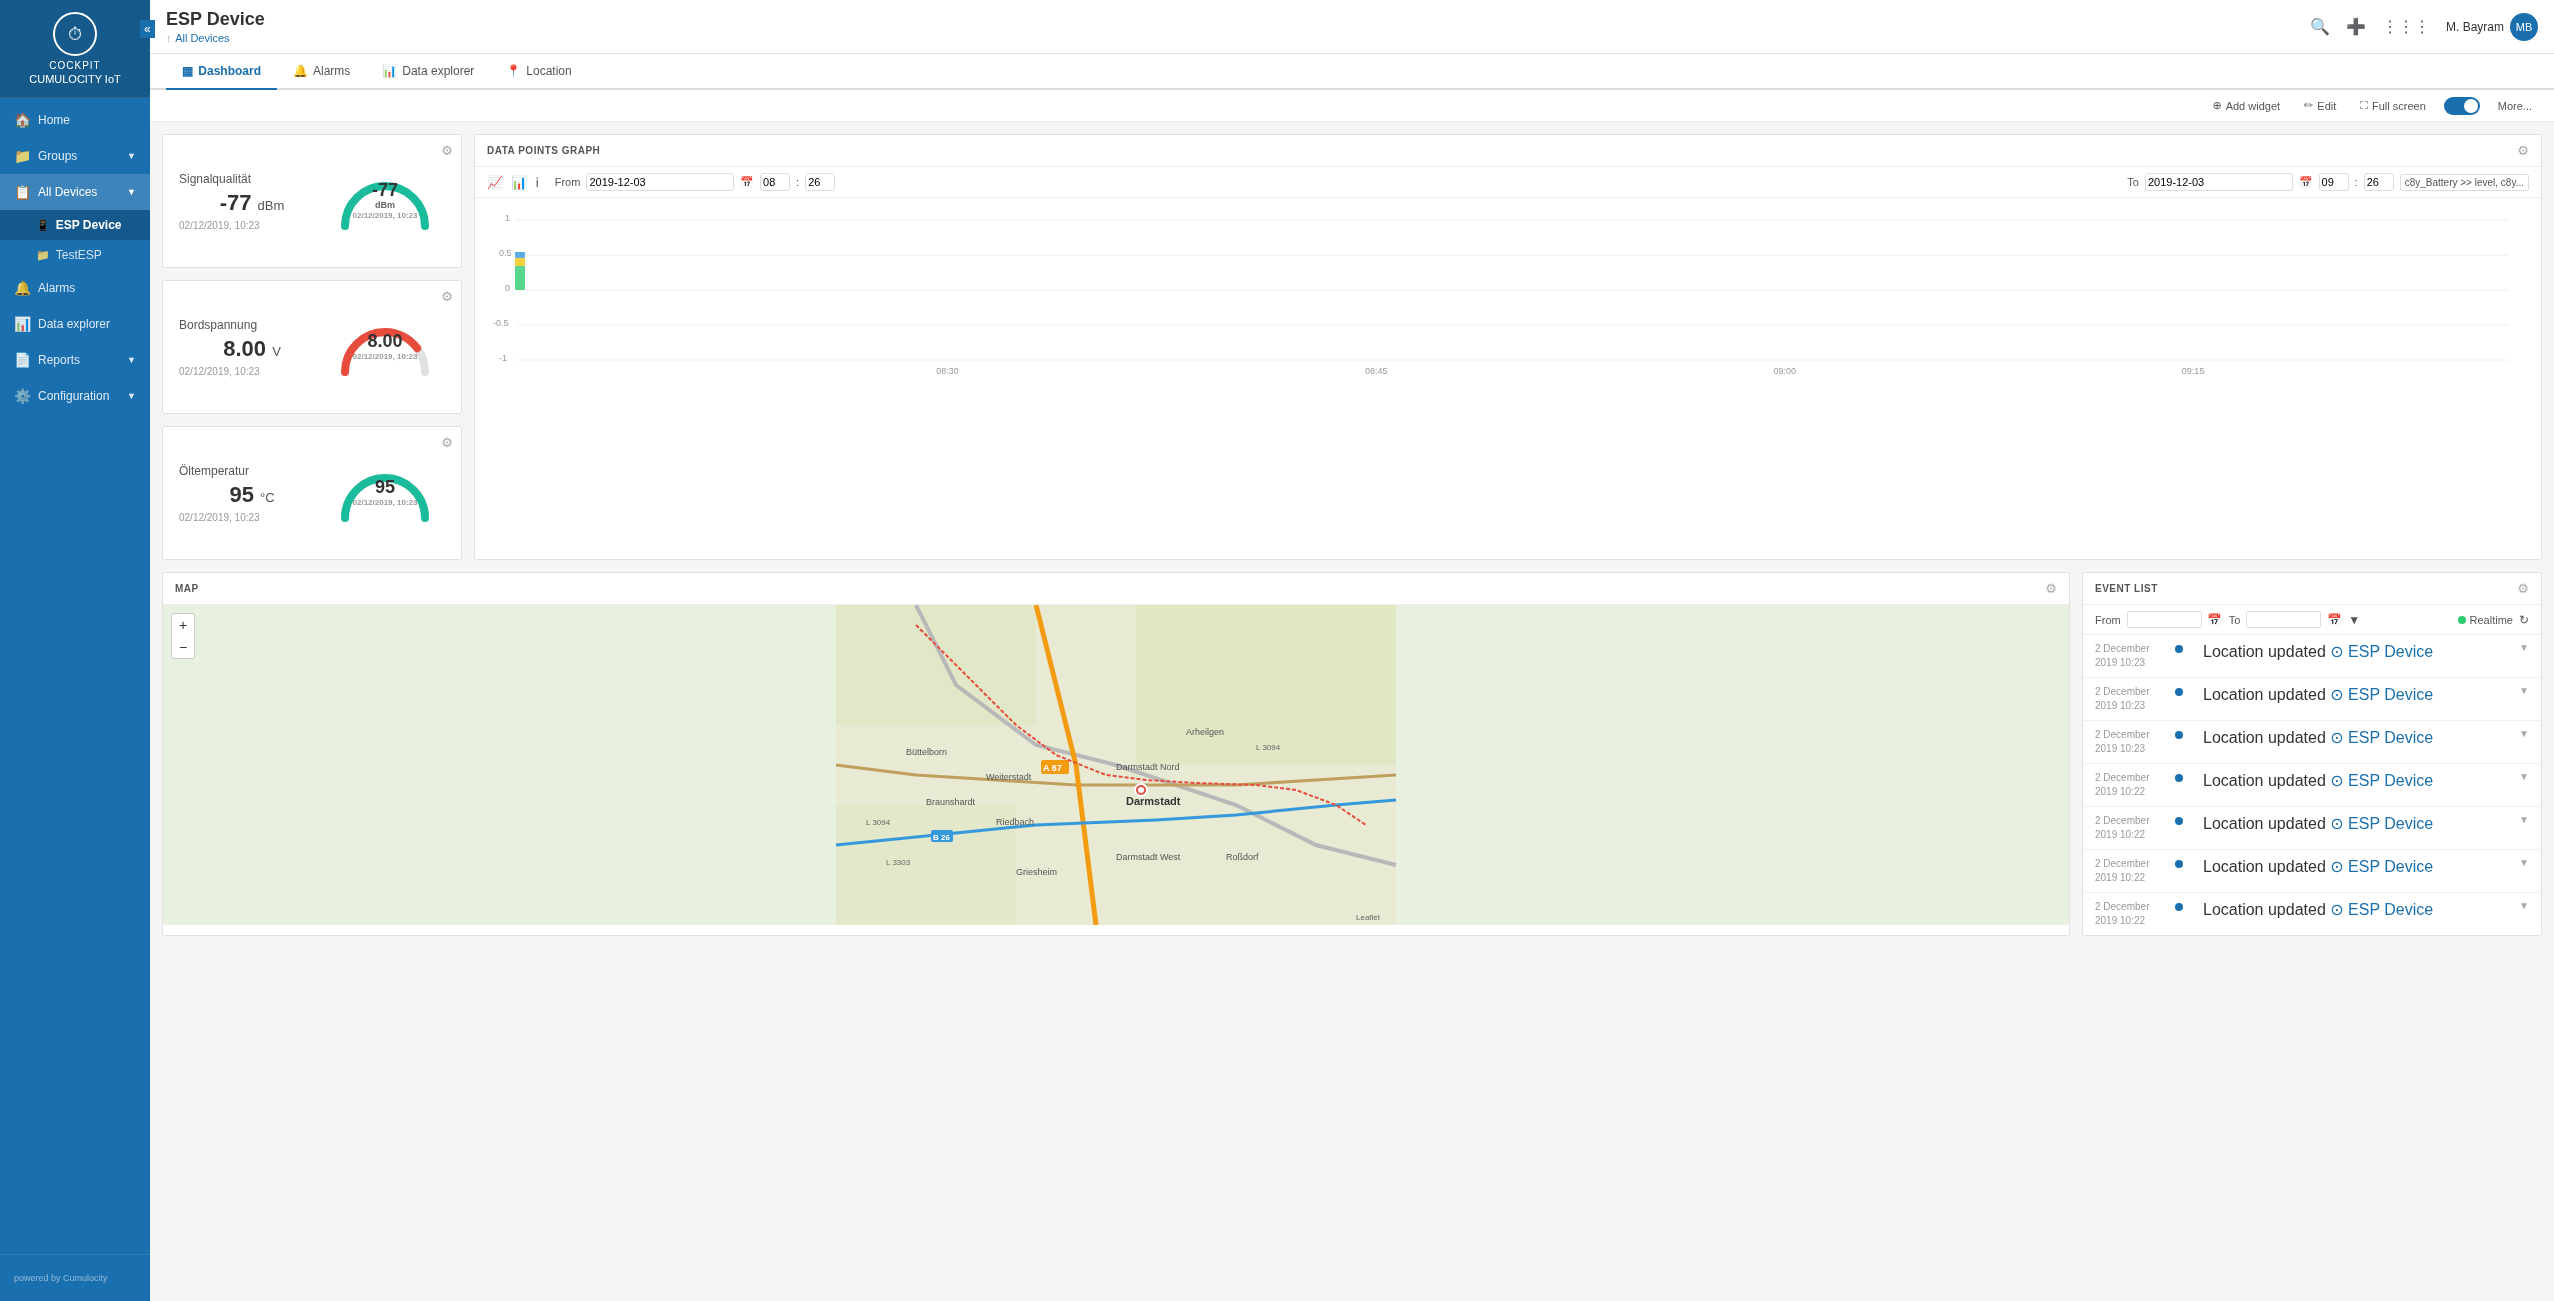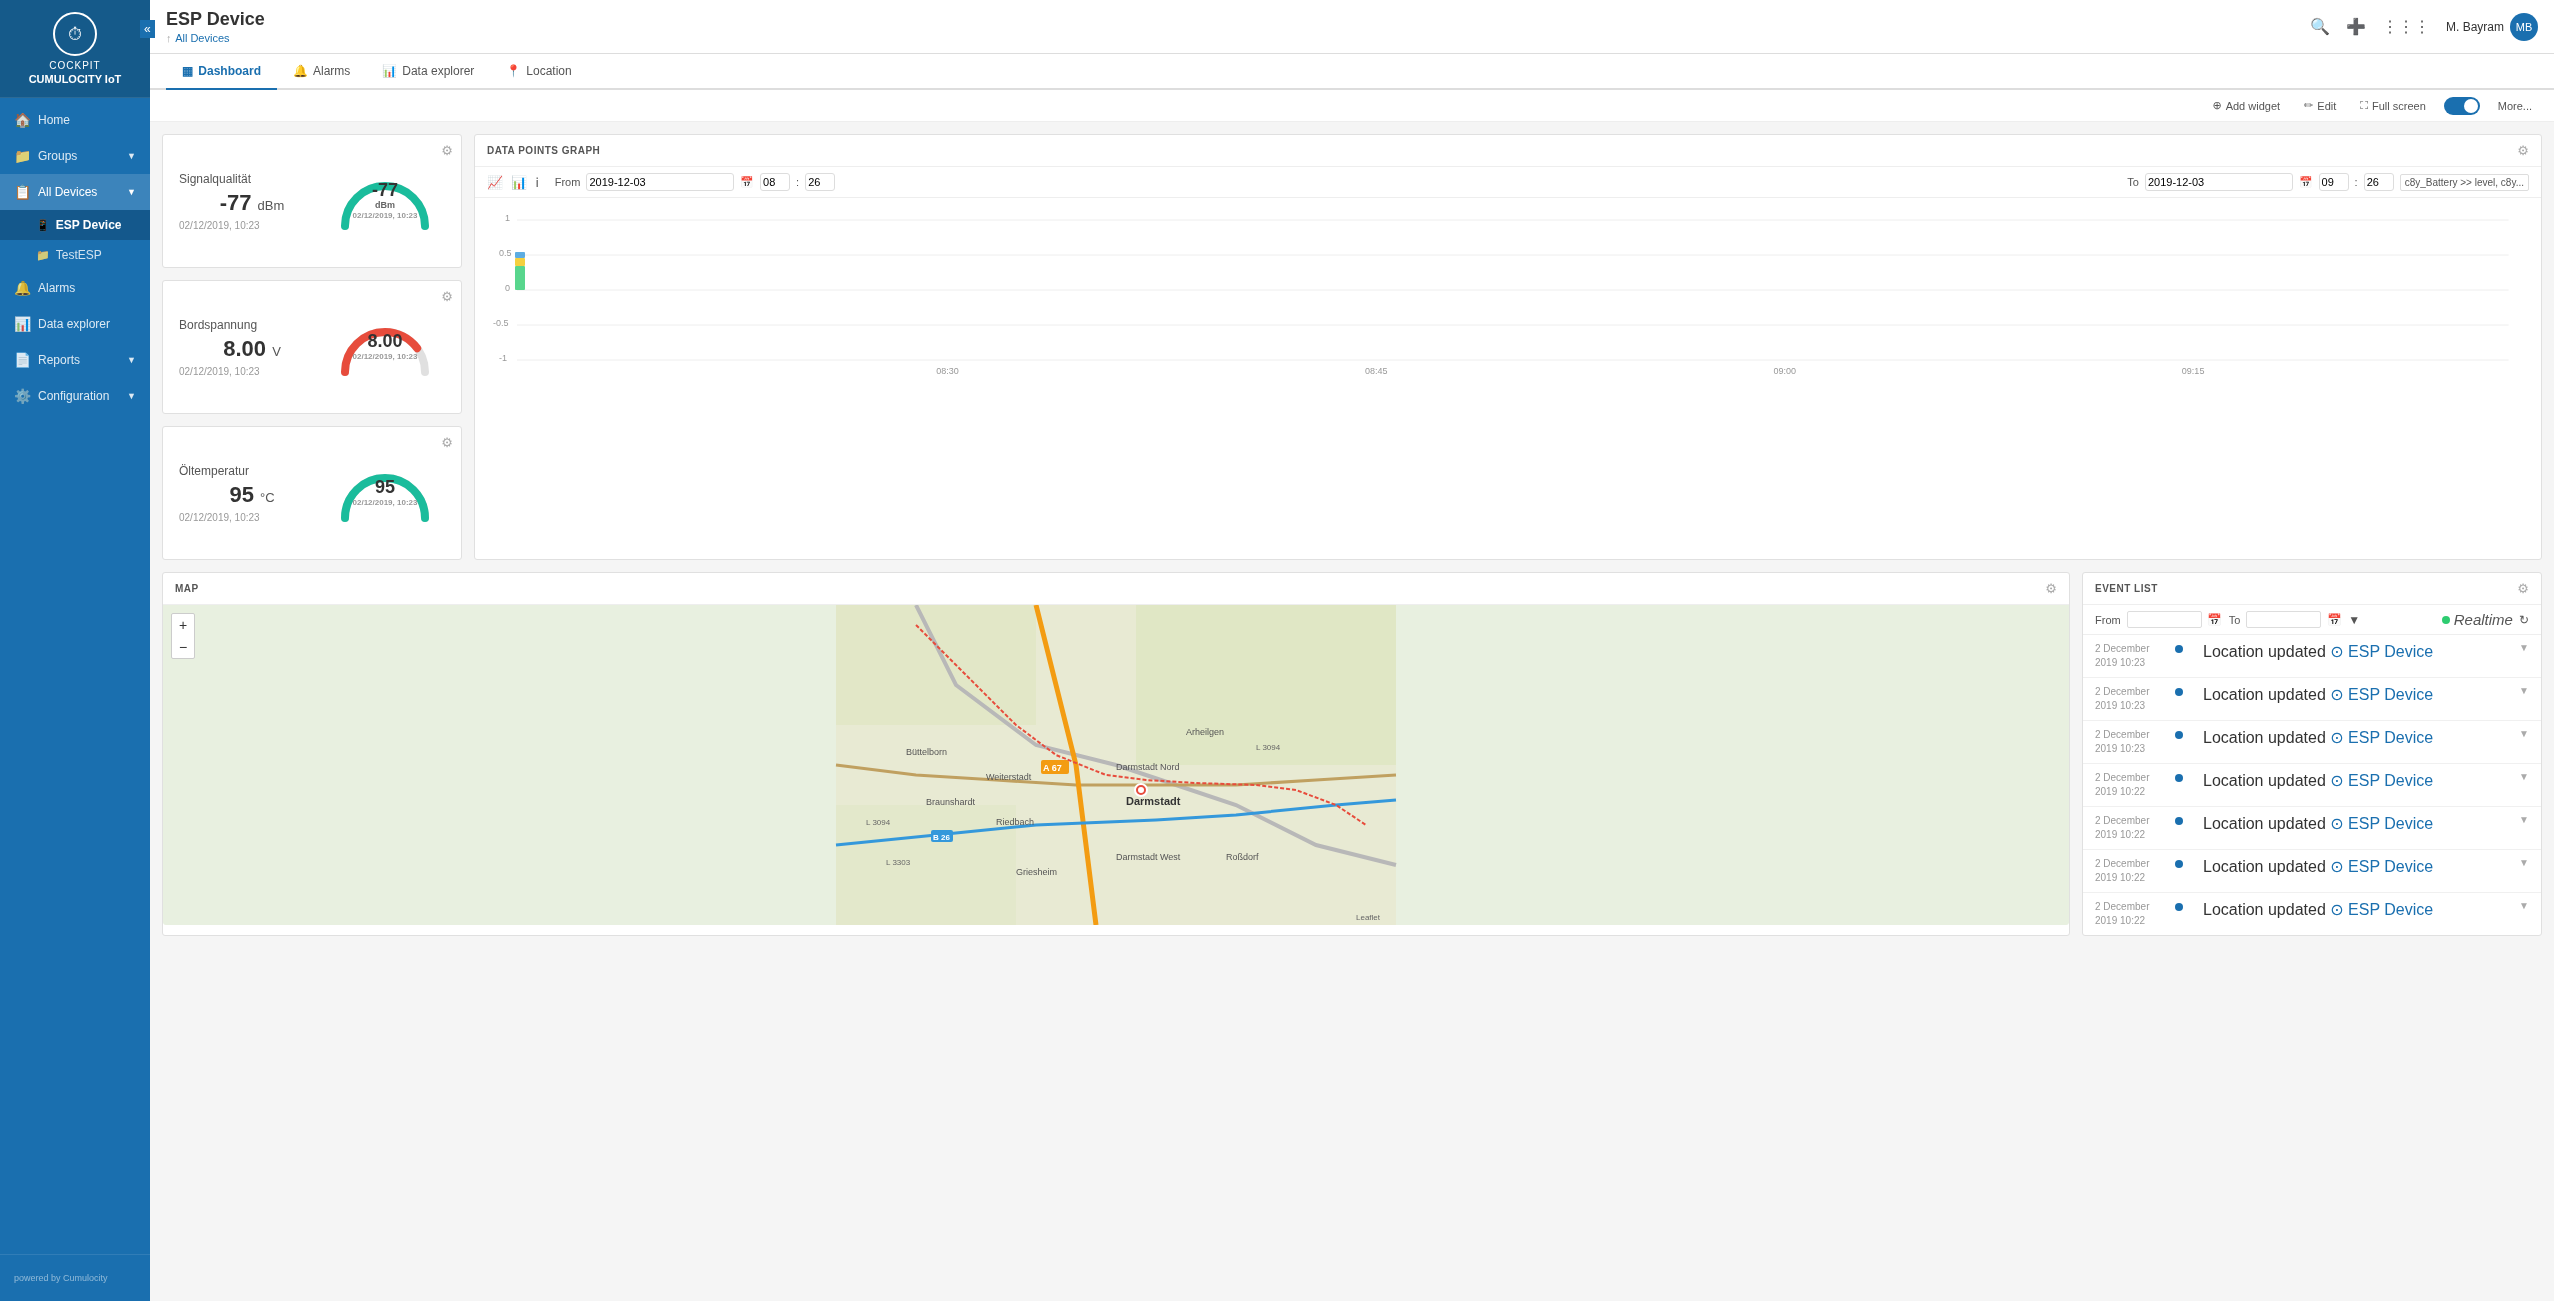--- a/index.html
+++ b/index.html
@@ -24,21 +24,21 @@
     }
     .sidebar-logo .logo-circle {
       width: 44px; height: 44px;
       border-radius: 50%;
       border: 2px solid white;
       margin: 0 auto 4px;
       display: flex; align-items: center; justify-content: center;
       font-size: 18px;
     }
     .sidebar-logo .logo-text { font-size: 10px; letter-spacing: 1px; }
-    .sidebar-brand { font-size: 11px; font-weight: bold; color: white; margin-top: 2px; }
+    .sidebar-brand { font-size: 11px; font-weight: normal; color: white; margin-top: 2px; }
 
     .sidebar-collapse-btn {
       position: absolute;
       left: 140px;
       top: 20px;
       background: #1a6faf;
       color: white;
       border: none;
       cursor: pointer;
       font-size: 12px;
@@ -228,21 +228,21 @@
     .event-widget { width: 460px; }
     .event-toolbar {
       padding: 6px 12px;
       display: flex; align-items: center; gap: 6px;
       border-bottom: 1px solid #eee;
       font-size: 11px;
     }
     .event-toolbar-label { color: #555; }
     .event-date-input { font-size: 10px; border: 1px solid #ddd; border-radius: 2px; padding: 2px 5px; width: 75px; }
     .event-filter-btn { background: none; border: none; cursor: pointer; color: #555; font-size: 12px; }
-    .event-realtime { margin-left: auto; display: flex; align-items: center; gap: 4px; font-size: 15px; color: #555; font-style: italic; }
+    .event-realtime { margin-left: auto; display: flex; align-items: center; gap: 4px; font-size: 11px; color: #555; }
     .event-realtime-dot { width: 8px; height: 8px; border-radius: 50%; background: #2ecc71; }
     .event-refresh { color: #555; cursor: pointer; font-size: 12px; background: none; border: none; }
 
     .event-list { overflow-y: auto; max-height: 300px; }
     .event-item {
       display: flex; align-items: flex-start;
       padding: 7px 12px;
       border-bottom: 1px solid #f0f0f0;
       gap: 20px;
       cursor: pointer;

